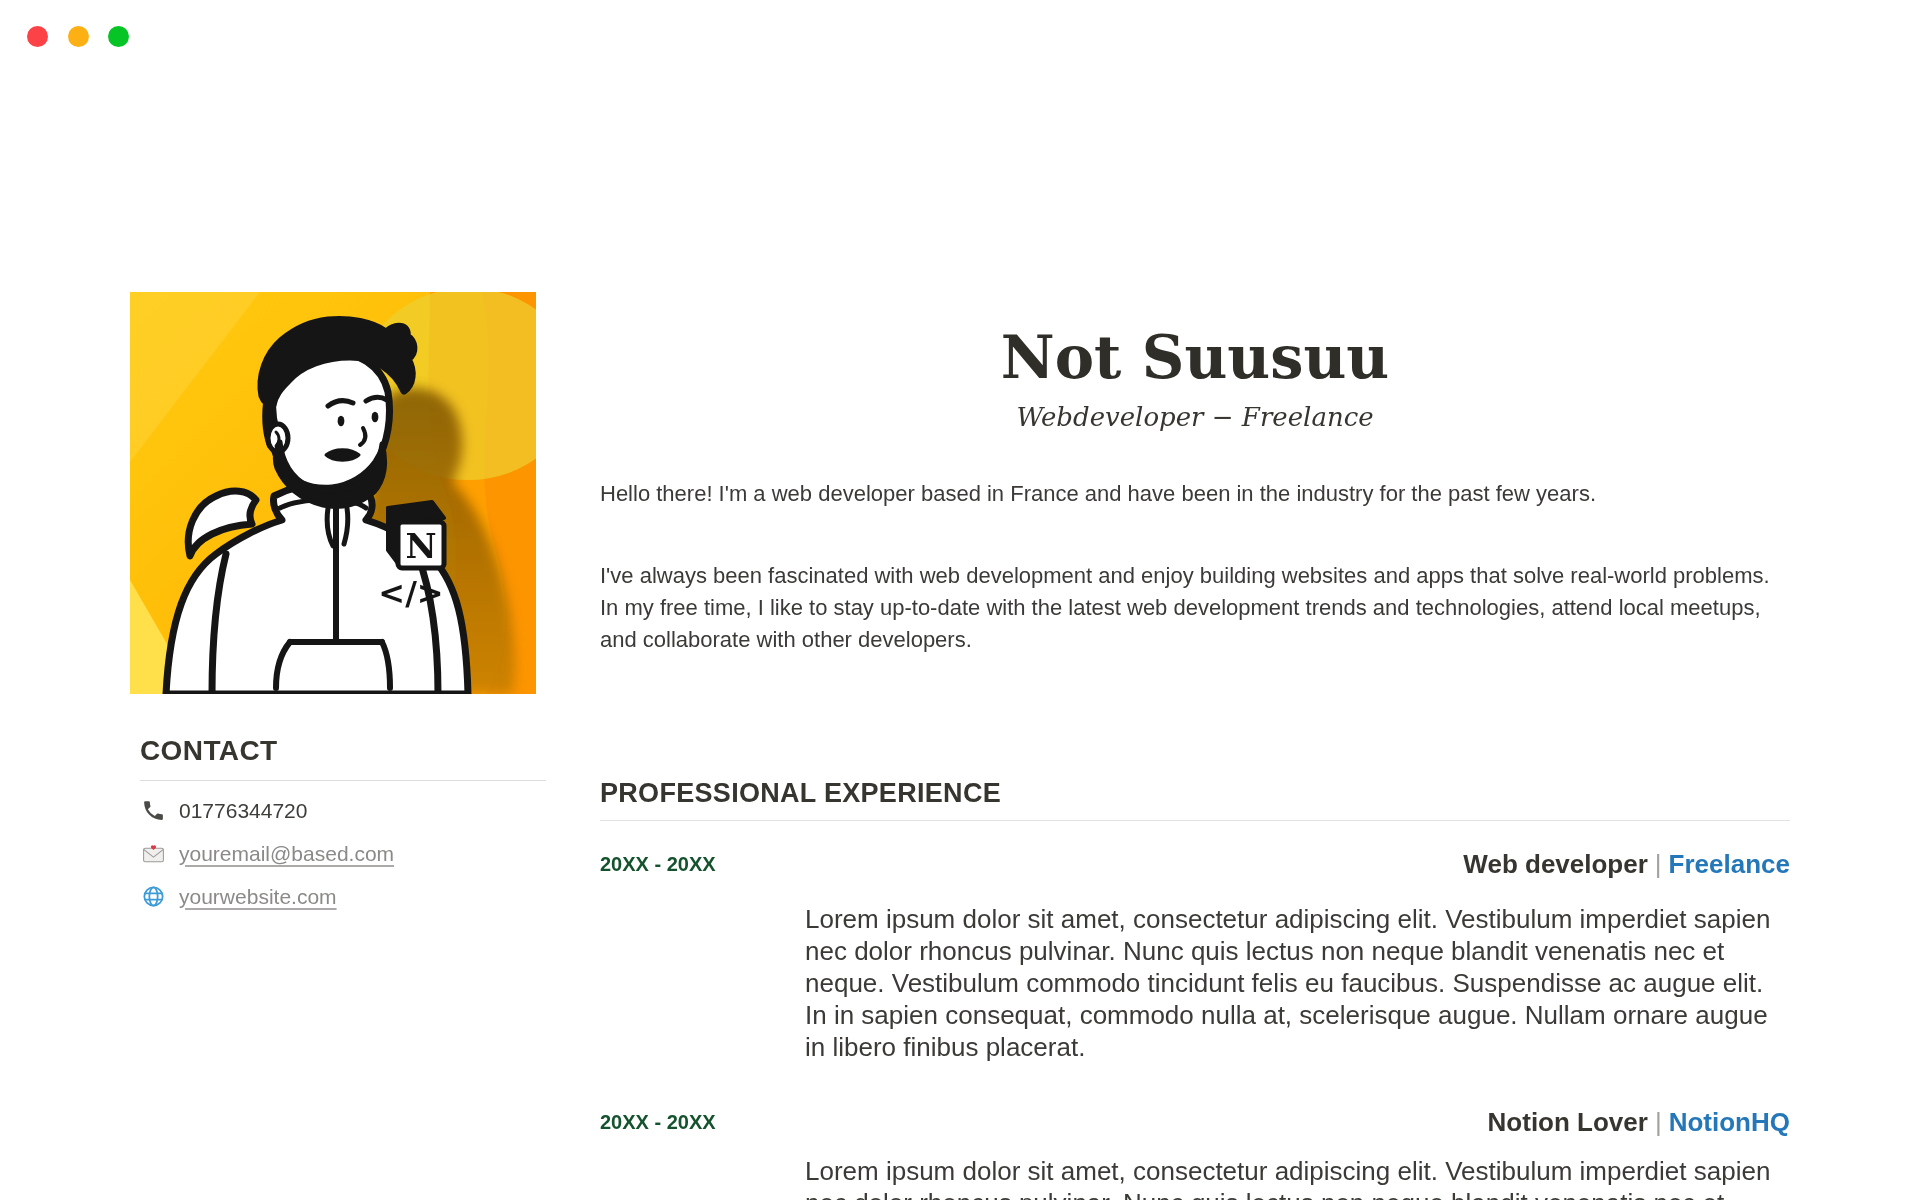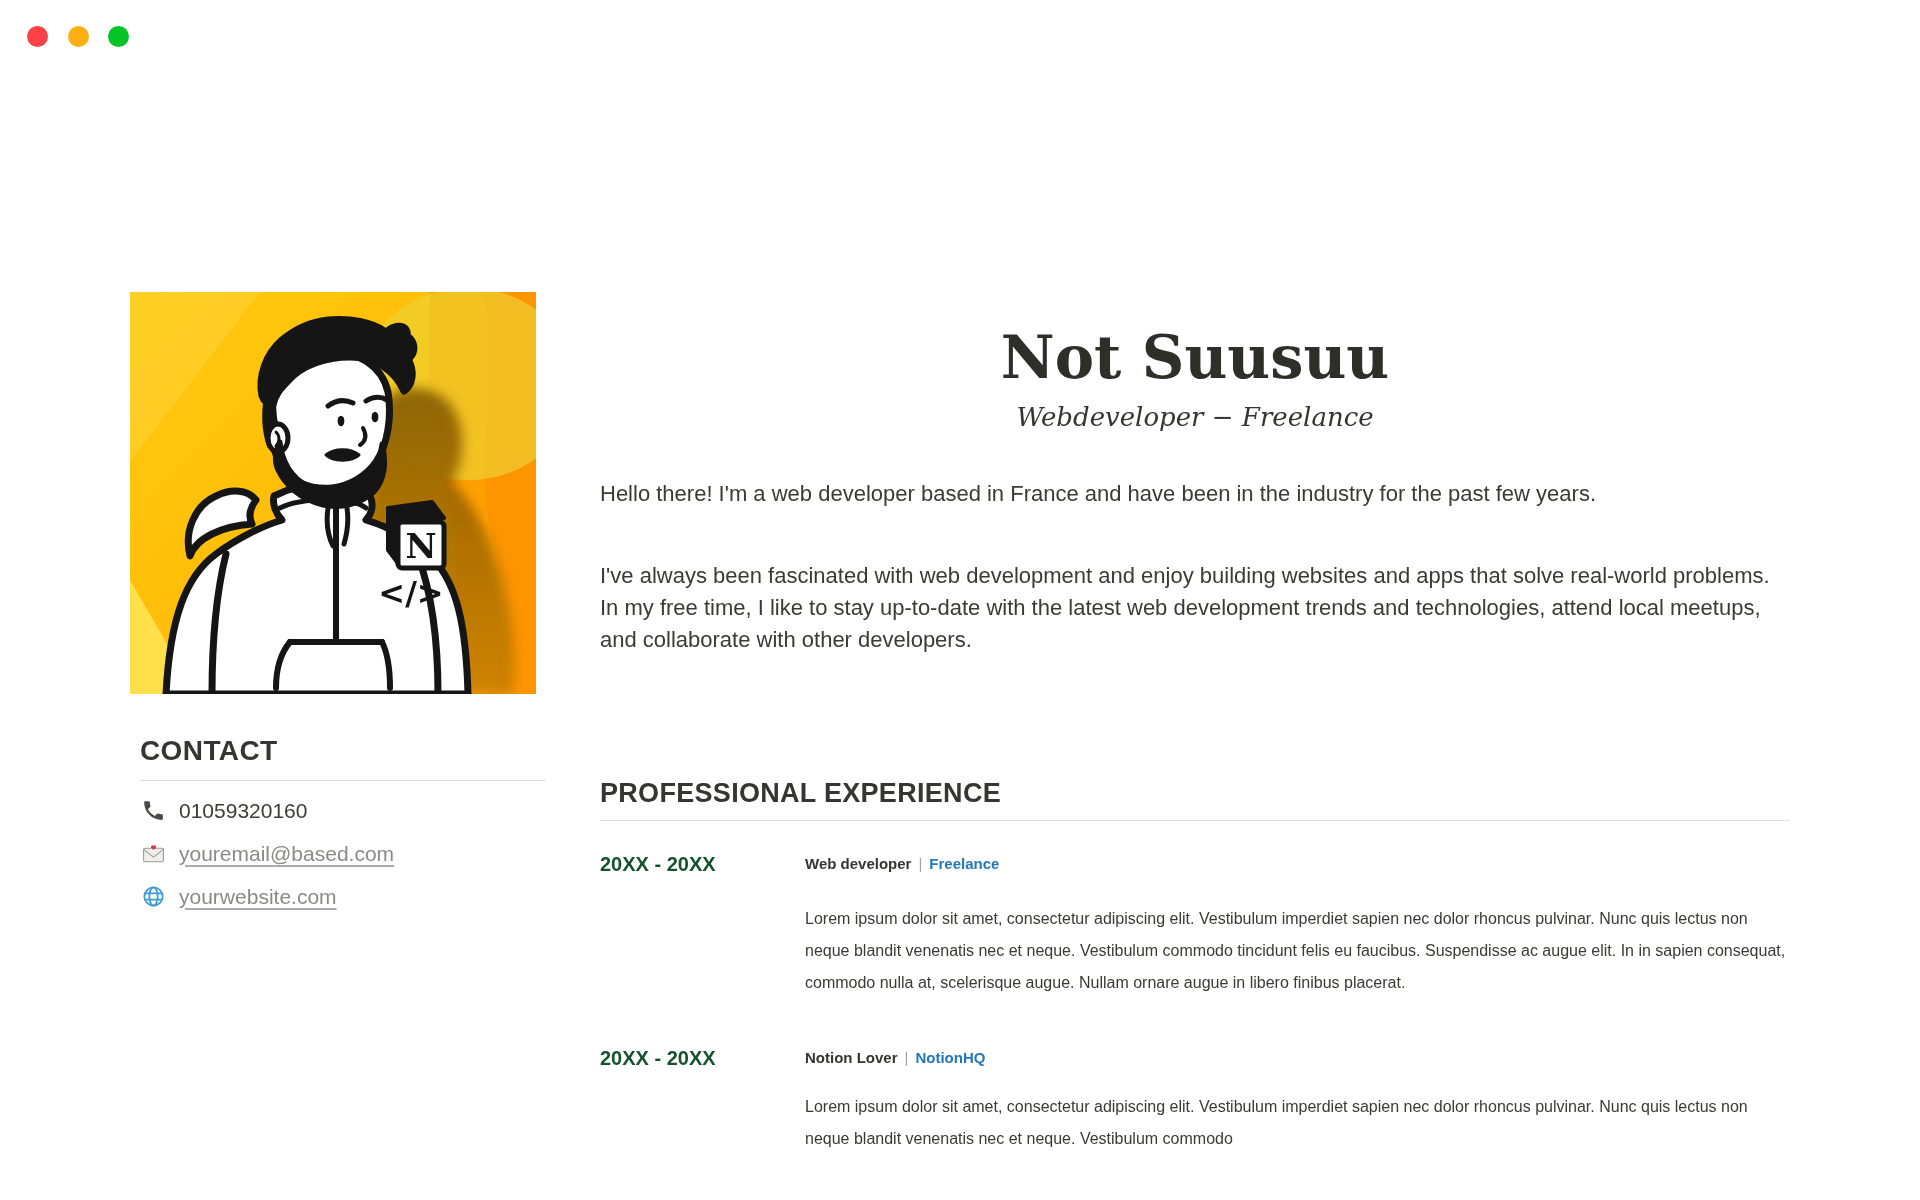--- a/index.html
+++ b/index.html
@@ -34,24 +34,24 @@
   .subtitle{font-family:"DejaVu Serif",serif;font-style:italic;font-size:26px;line-height:34px;
         text-align:center;margin-top:6px;color:#37352F;}
   .intro{font-size:22px;line-height:32px;margin:44px 0 0 0;color:#3B3A36;}
   .intro.p2{margin-top:50px;}
   .exp-heading{margin:120px 0 0 0;font-size:27px;font-weight:bold;line-height:34px;letter-spacing:.3px;}
   .exp-divider{border:none;border-top:1px solid #E3E2E0;margin:10px 0 0 0;}
   .entry{display:flex;margin-top:26px;}
   .entry.second{margin-top:42px;}
   .dates{width:205px;flex:none;font-weight:bold;font-size:20px;line-height:34px;color:#14532d;}
   .content{flex:1;min-width:0;}
-  .role{font-size:15px;line-height:34px;font-weight:bold;color:#37352F;}
+  .role{font-size:26px;line-height:34px;font-weight:bold;color:#37352F;text-align:right;}
   .role .sep{color:#A3A29F;font-weight:normal;padding:0 7px;}
   .role .company{color:#2477B8;text-decoration:none;cursor:pointer;}
-  .desc{margin:22px 0 0 0;font-size:16px;line-height:32px;color:#3B3A36;}
+  .desc{margin:22px 0 0 0;font-size:26px;line-height:32px;color:#3B3A36;}
   .entry.second .desc{margin-top:16px;}
 </style>
 </head>
 <body>
 
 <div id="page">
 
   <div class="tl tl-close"></div>
   <div class="tl tl-min"></div>
   <div class="tl tl-zoom"></div>
@@ -141,21 +141,21 @@
 
   <section class="contact">
     <h2 class="side-heading">CONTACT</h2>
     <hr class="side-divider">
     <div class="c-row">
       <span class="c-icon">
         <svg viewBox="0 0 24 24">
             <path d="M6.62 10.79a15.05 15.05 0 0 0 6.59 6.59l2.2-2.2a1 1 0 0 1 1.02-.24c1.12.37 2.33.57 3.57.57a1 1 0 0 1 1 1V20a1 1 0 0 1-1 1C10.61 21 3 13.39 3 4a1 1 0 0 1 1-1h3.5a1 1 0 0 1 1 1c0 1.25.2 2.45.57 3.57.11.35.03.74-.25 1.02l-2.2 2.2z" fill="#4A4A46"></path>
           </svg>
       </span>
-      <span class="c-text">01059320160</span>
+      <span class="c-text">01776344720</span>
     </div>
     <div class="c-row">
       <span class="c-icon">
         <svg viewBox="0 0 24 24">
             <rect x="2.5" y="7" width="19" height="13" rx="1.5" fill="#F0EFED" stroke="#9B9A96" stroke-width="1"></rect>
             <path d="M2.5,8 L12,15.5 L21.5,8" fill="none" stroke="#9B9A96" stroke-width="1"></path>
             <path d="M12 8.6 L9.9 6.6 a1.45 1.45 0 0 1 2.1-2 a1.45 1.45 0 0 1 2.1 2 Z" fill="#D9374A"></path>
           </svg>
       </span>
       <span class="c-link">youremail@based.com</span>

